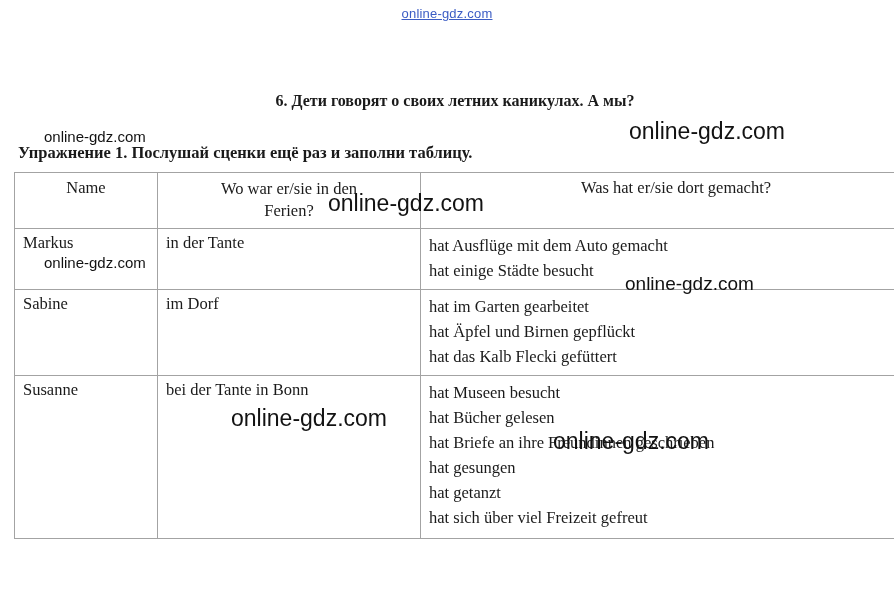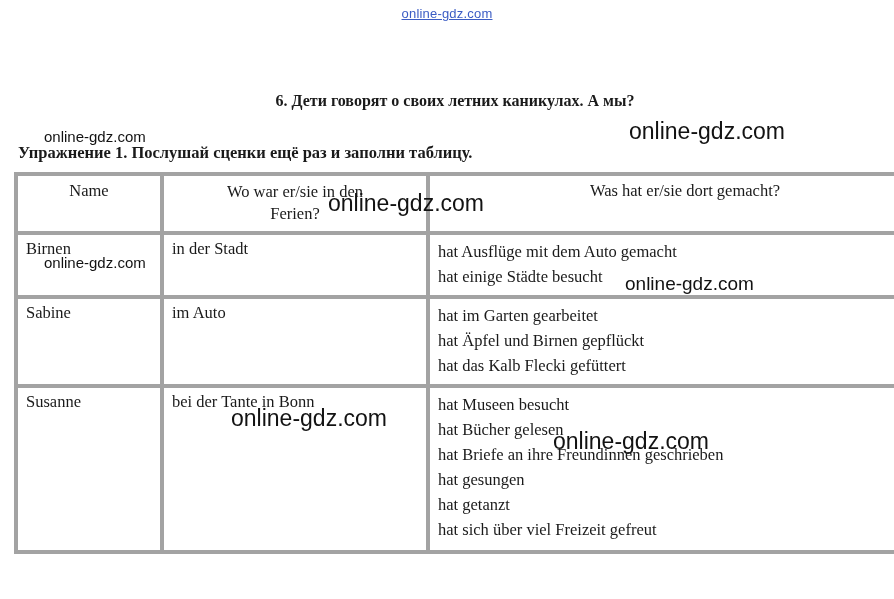--- a/index.html
+++ b/index.html
@@ -60,21 +60,21 @@
     top: 172px;
     left: 14px;
     width: 866px;
   }
   table.sheet {
     border-collapse: collapse;
     width: 866px;
     table-layout: fixed;
   }
   table.sheet td, table.sheet th {
-    border: 4px solid #a3a3a3;
+    border: 1px solid #a3a3a3;
     vertical-align: top;
     padding: 4px 8px 6px 8px;
     font-family: "Liberation Serif", serif;
     font-size: 16.5px;
     color: #1a1a1a;
     font-weight: normal;
   }
   table.sheet th {
     text-align: center;
     padding-top: 5px;
@@ -128,32 +128,32 @@
           <div class="hdr-lines">
             <div>Wo war er/sie in den</div>
             <div>Ferien?</div>
           </div>
         </th>
         <th class="col-what">Was hat er/sie dort gemacht?</th>
       </tr>
     </thead>
     <tbody>
       <tr class="row-markus">
-        <td>Birnen</td>
-        <td>in der Stadt</td>
+        <td>Markus</td>
+        <td>in der Tante</td>
         <td>
           <div class="cell-lines">
             <div>hat Ausflüge mit dem Auto gemacht</div>
             <div>hat einige Städte besucht</div>
           </div>
         </td>
       </tr>
       <tr class="row-sabine">
         <td>Sabine</td>
-        <td>im Auto</td>
+        <td>im Dorf</td>
         <td>
           <div class="cell-lines">
             <div>hat im Garten gearbeitet</div>
             <div>hat Äpfel und Birnen gepflückt</div>
             <div>hat das Kalb Flecki gefüttert</div>
           </div>
         </td>
       </tr>
       <tr class="row-susanne">
         <td>Susanne</td>

